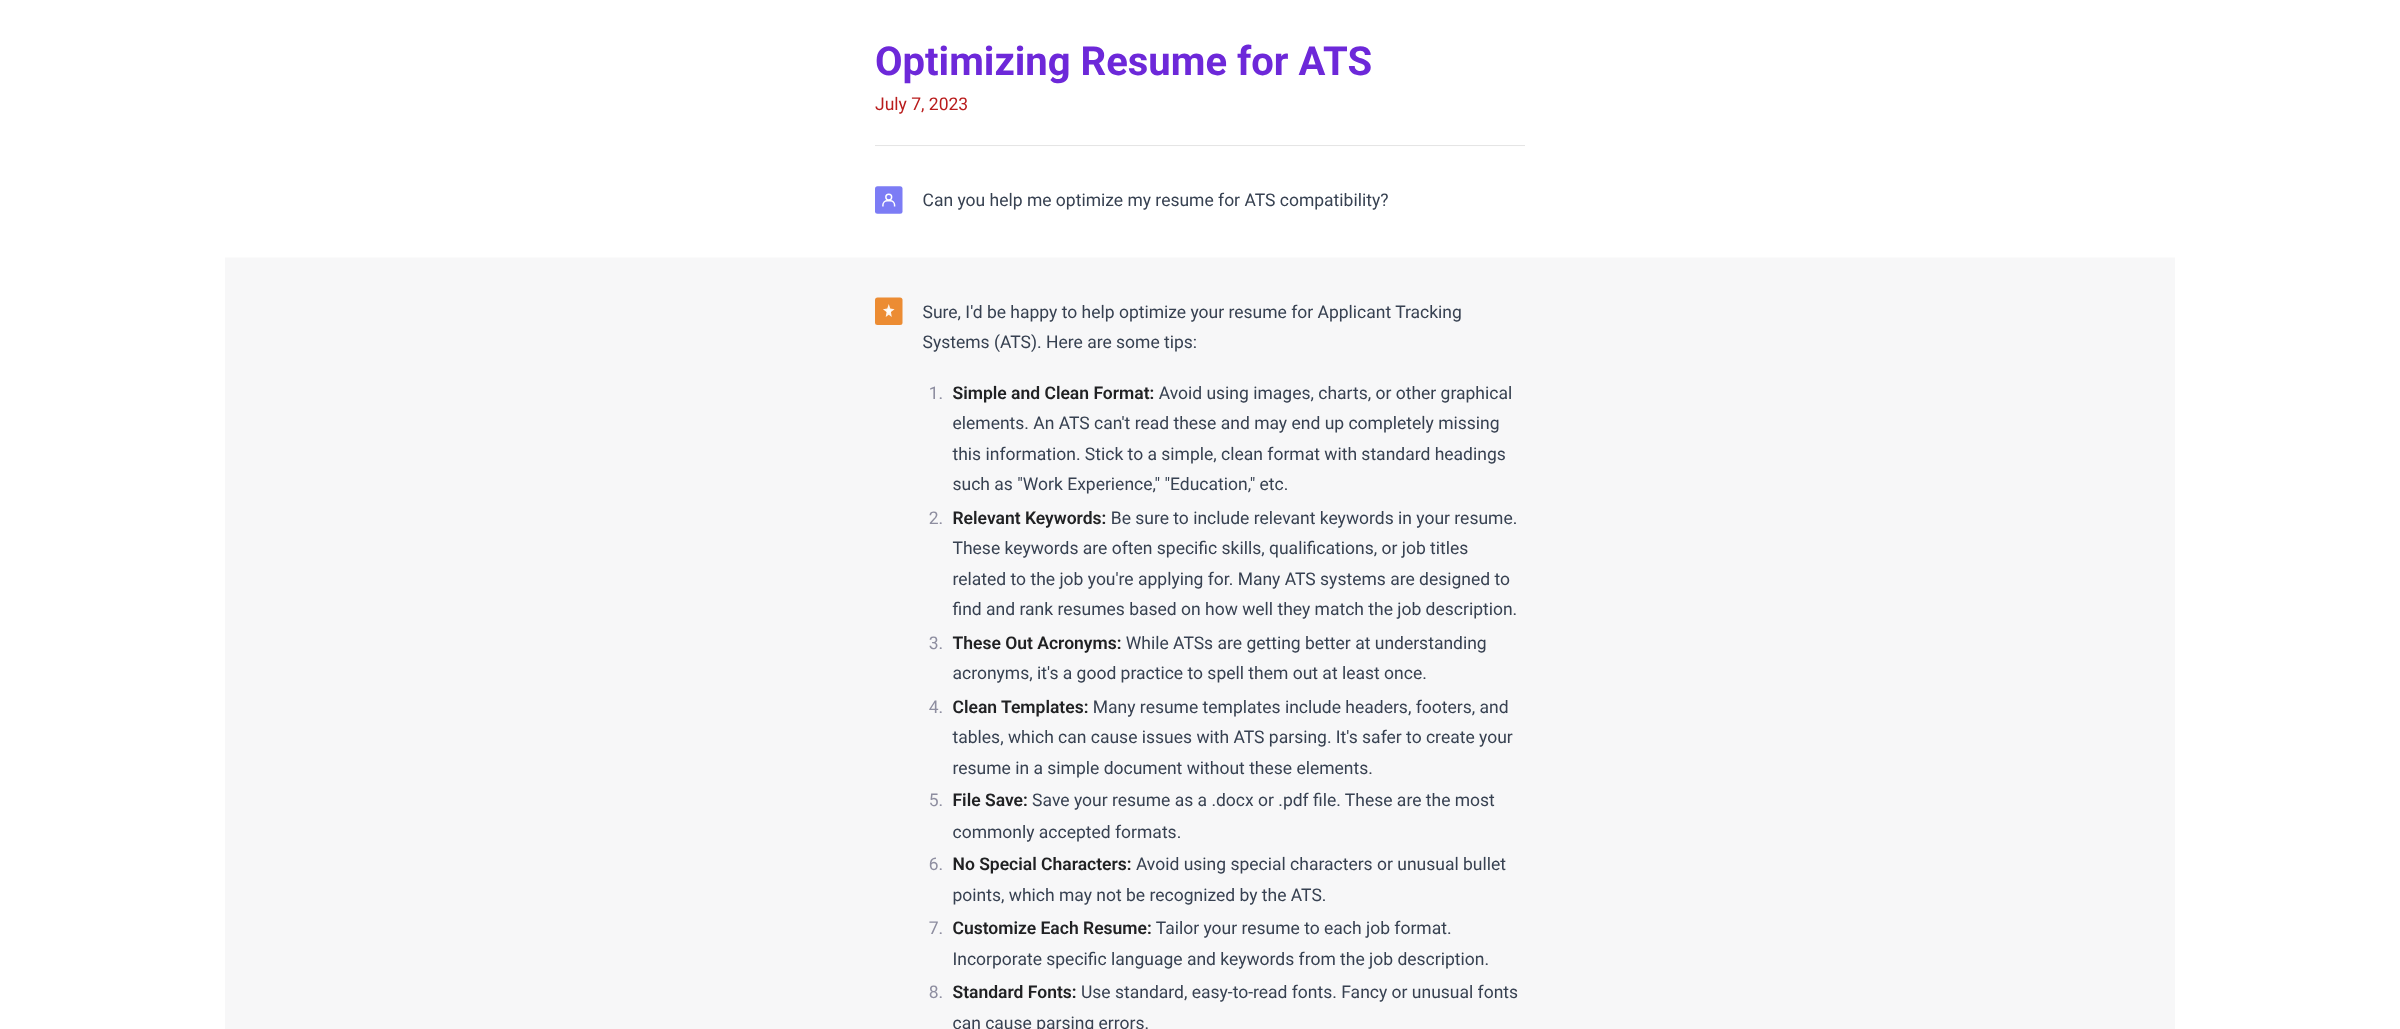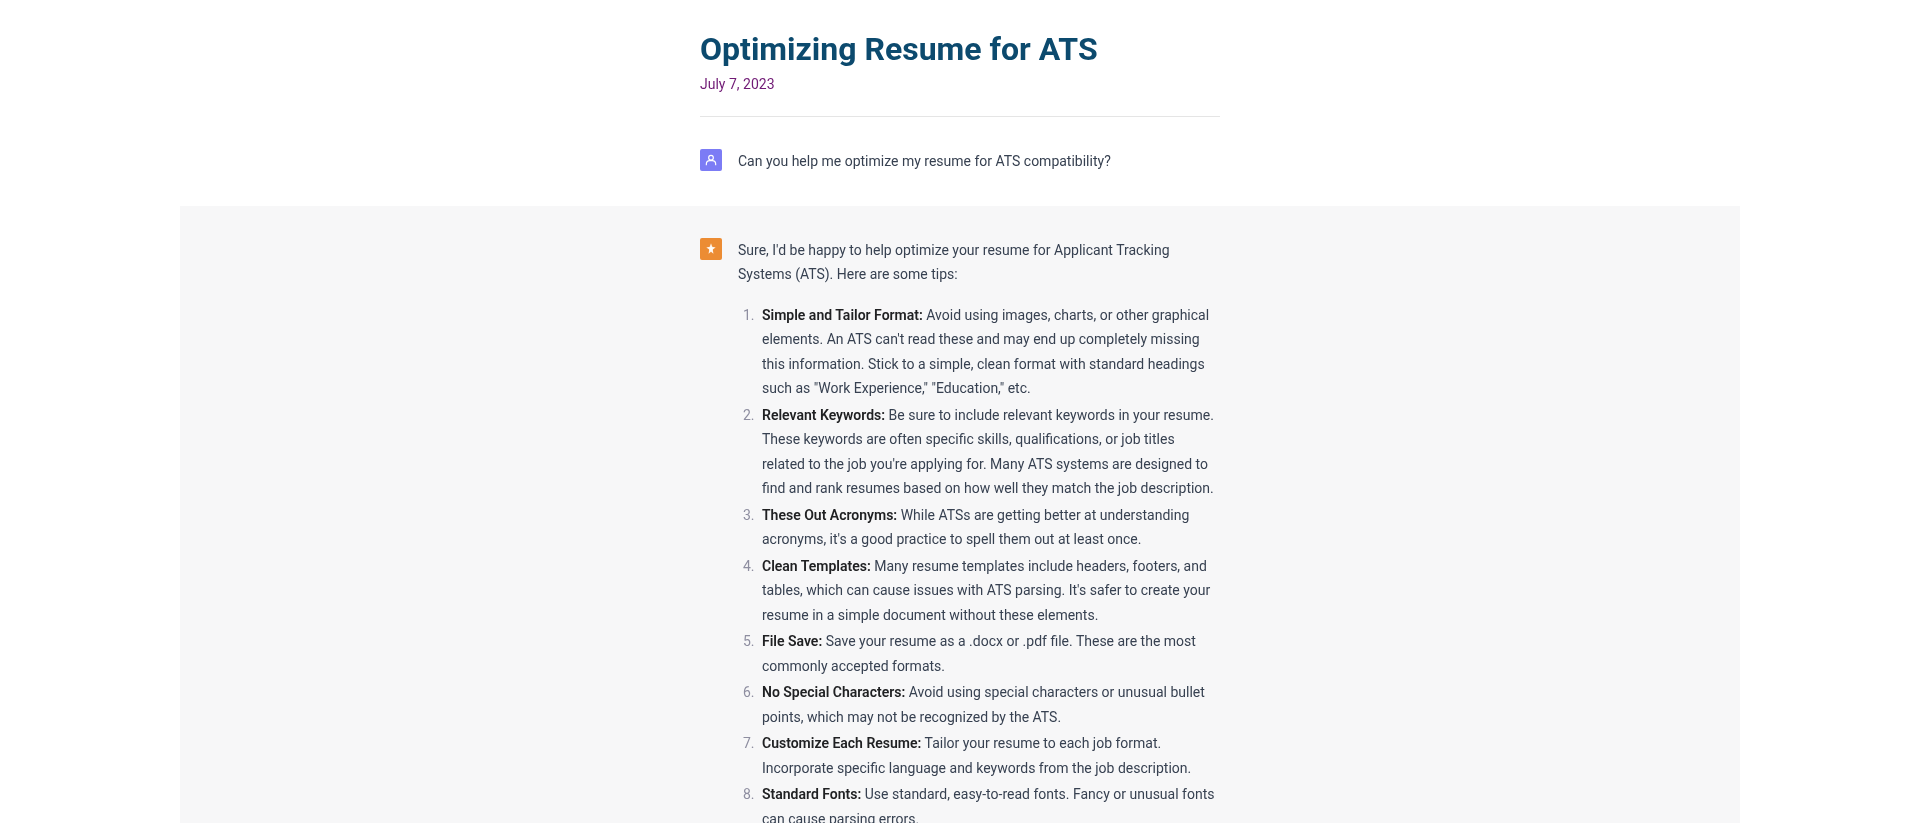--- a/index.html
+++ b/index.html
@@ -12,27 +12,27 @@
       background: #ffffff;
       color: #374151;
     }
     .container {
       max-width: 1560px;
       margin: 0 auto;
     }
     .page-title {
       font-size: 32px;
       font-weight: 700;
-      color: #0c4a6e;
+      color: #6d28d9;
       margin-bottom: 8px;
       line-height: 1.2;
     }
     .page-date {
       font-size: 14px;
-      color: #701a75;
+      color: #b91c1c;
       margin-bottom: 24px;
     }
     .divider {
       border: none;
       border-top: 1px solid #e5e5e5;
       margin-bottom: 0;
     }
     .full-width-bg {
       width: 100%;
     }
@@ -130,21 +130,21 @@
     <div class="inner-content" style="padding: 32px 0;">
       <div class="avatar assistant">
         <svg viewBox="0 0 24 24" fill="white">
           <path d="M12 2l2.09 6.26L20 9.27l-5 3.64L16.18 20 12 16.77 7.82 20 9 12.91 4 9.27l5.91-1.01z" opacity="0.9"></path>
           <circle cx="12" cy="12" r="3" fill="white" opacity="0.8"></circle>
         </svg>
       </div>
       <div class="message-content">
         <p>Sure, I'd be happy to help optimize your resume for Applicant Tracking Systems (ATS). Here are some tips:</p>
         <ol class="tips-list">
-          <li><span class="tip-label">Simple and Tailor Format:</span><span> Avoid using images, charts, or other graphical elements. An ATS can't read these and may end up completely missing this information. Stick to a simple, clean format with standard headings such as "Work Experience," "Education," etc.</span></li>
+          <li><span class="tip-label">Simple and Clean Format:</span><span> Avoid using images, charts, or other graphical elements. An ATS can't read these and may end up completely missing this information. Stick to a simple, clean format with standard headings such as "Work Experience," "Education," etc.</span></li>
           <li><span class="tip-label">Relevant Keywords:</span><span> Be sure to include relevant keywords in your resume. These keywords are often specific skills, qualifications, or job titles related to the job you're applying for. Many ATS systems are designed to find and rank resumes based on how well they match the job description.</span></li>
           <li><span class="tip-label">These Out Acronyms:</span><span> While ATSs are getting better at understanding acronyms, it's a good practice to spell them out at least once.</span></li>
           <li><span class="tip-label">Clean Templates:</span><span> Many resume templates include headers, footers, and tables, which can cause issues with ATS parsing. It's safer to create your resume in a simple document without these elements.</span></li>
           <li><span class="tip-label">File Save:</span><span> Save your resume as a .docx or .pdf file. These are the most commonly accepted formats.</span></li>
           <li><span class="tip-label">No Special Characters:</span><span> Avoid using special characters or unusual bullet points, which may not be recognized by the ATS.</span></li>
           <li><span class="tip-label">Customize Each Resume:</span><span> Tailor your resume to each job format. Incorporate specific language and keywords from the job description.</span></li>
           <li><span class="tip-label">Standard Fonts:</span><span> Use standard, easy-to-read fonts. Fancy or unusual fonts can cause parsing errors.</span></li>
 
         </ol>
       </div>

